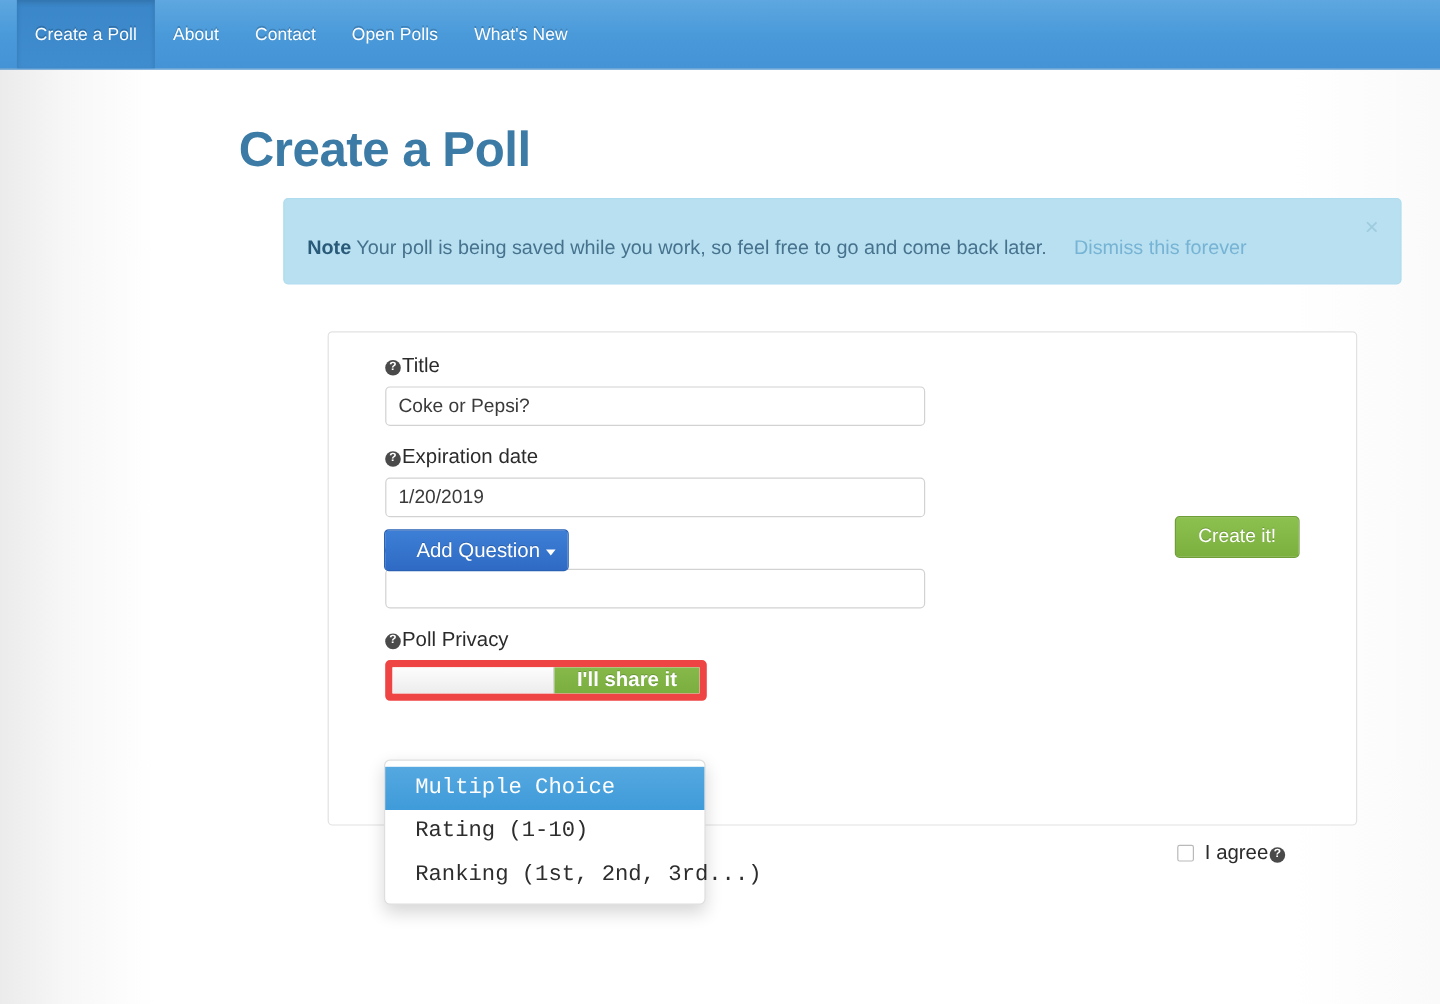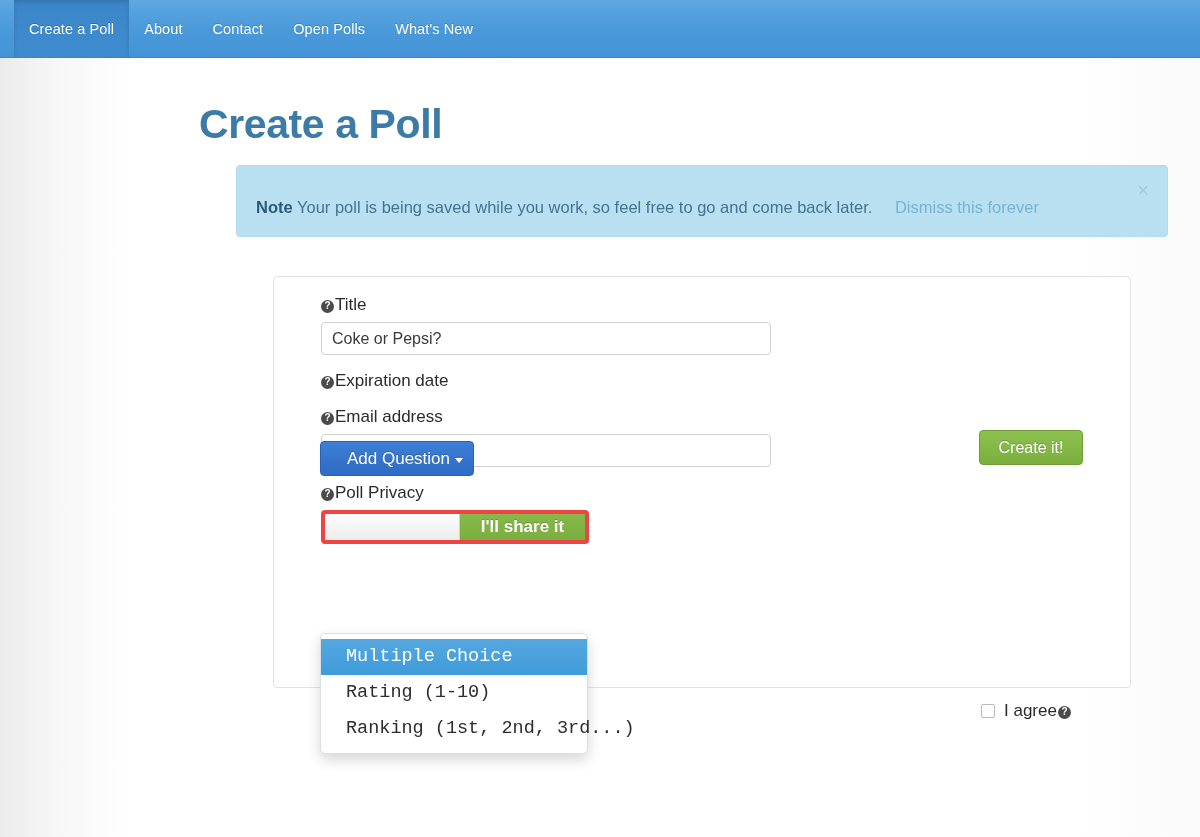--- a/index.html
+++ b/index.html
@@ -154,21 +154,21 @@
     background: #fff;
     outline: none;
   }
 
   
   .toggle {
     display: flex;
     width: 268px; height: 34px;
     border-radius: 4px;
     overflow: hidden;
-    border: 4px solid #ef4444;
+    border: 6px solid #ef4444;
     cursor: pointer;
     margin-top: 2px;
   }
   .toggle-off {
     width: 135px;
     background: linear-gradient(to bottom, #fdfdfd 0%, #ececec 100%);
     border-right: 1px solid #cfcfcf;
   }
   .toggle-on {
     flex: 1;
@@ -317,20 +317,21 @@
         <span>Title</span>
       </div>
       <input class="text-input" type="text" value="Coke or Pepsi?" style="">
 
       <div class="field-label second">
         <span class="help-icon">
             <span>?</span>
           </span>
         <span>Expiration date</span>
       </div>
+      <input class="text-input" type="text" value="1/20/2019" style="">
 
       <div class="field-label second">
         <span class="help-icon">
             <span>?</span>
           </span>
         <span>Email address</span>
       </div>
       <input class="text-input" type="text" value="" style="">
 
       <div class="field-label second">

